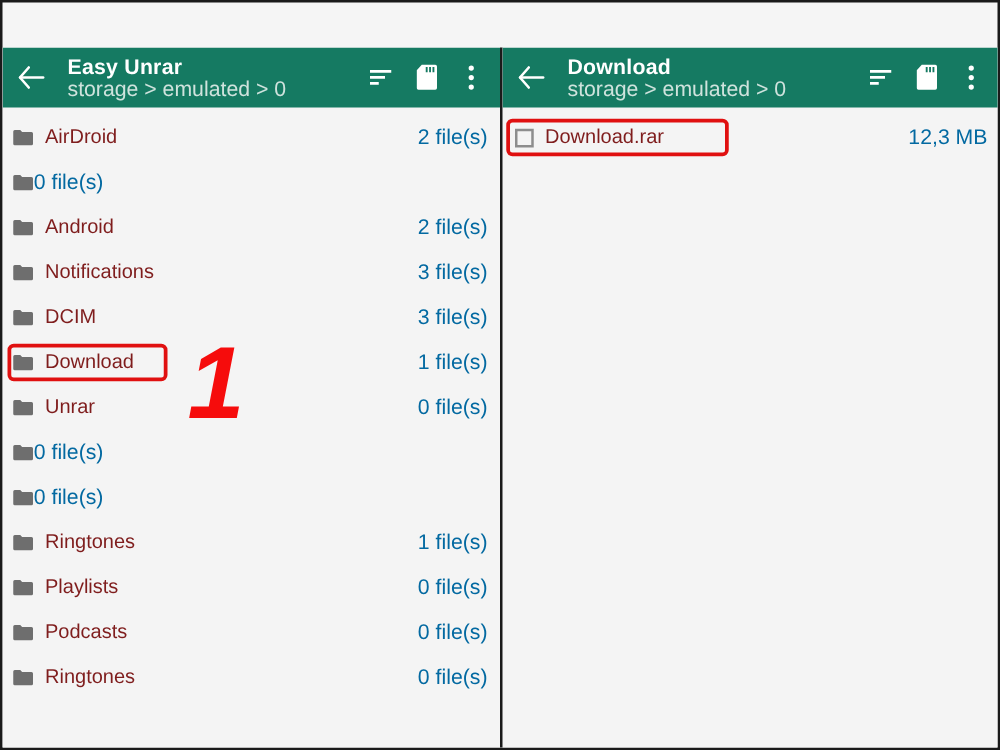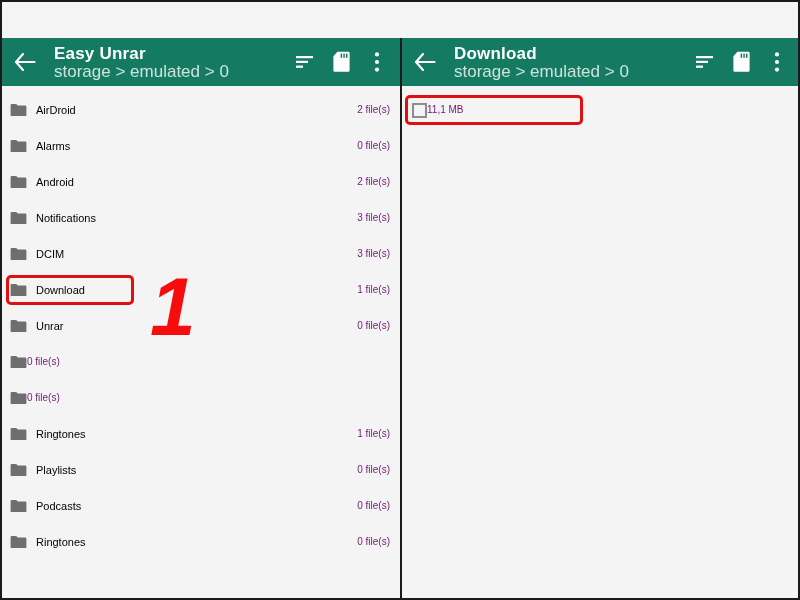--- a/index.html
+++ b/index.html
@@ -98,31 +98,31 @@
   }
   .row {
     height: 36px;
     display: flex;
     align-items: center;
     padding: 0 10px 0 8px;
     box-sizing: border-box;
   }
   .row .name {
     flex: 1 1 auto;
-    color: #000000;
-    font-size: 11px;
+    color: #7f1d1d;
+    font-size: 16px;
     line-height: 18px;
     padding-left: 9px;
     white-space: nowrap;
     overflow: hidden;
   }
   .row .meta {
     flex: 0 0 auto;
-    color: #701a75;
-    font-size: 10px;
+    color: #0369a1;
+    font-size: 17px;
     line-height: 16px;
     text-align: right;
     white-space: nowrap;
   }
   .folder-ico {
     flex: 0 0 auto;
     width: 17px;
     height: 14px;
     display: block;
   }
@@ -223,21 +223,20 @@
           </span>
           <span class="name">AirDroid</span>
           <span class="meta">2 file(s)</span>
         </div>
         <div class="row">
           <span style="display: flex;">
             <svg class="folder-ico" viewBox="0 0 17 14" aria-hidden="true">
               <path d="M0.6 2.1 A1.2 1.2 0 0 1 1.8 0.9 H6.2 L7.7 2.6 H15.2 A1.2 1.2 0 0 1 16.4 3.8 V11.9 A1.2 1.2 0 0 1 15.2 13.1 H1.8 A1.2 1.2 0 0 1 0.6 11.9 Z" fill="#6e6e6e"></path>
             </svg>
           </span>
-          <span class="name">Alarms</span>
           <span class="meta">0 file(s)</span>
         </div>
         <div class="row">
           <span style="display: flex;">
             <svg class="folder-ico" viewBox="0 0 17 14" aria-hidden="true">
               <path d="M0.6 2.1 A1.2 1.2 0 0 1 1.8 0.9 H6.2 L7.7 2.6 H15.2 A1.2 1.2 0 0 1 16.4 3.8 V11.9 A1.2 1.2 0 0 1 15.2 13.1 H1.8 A1.2 1.2 0 0 1 0.6 11.9 Z" fill="#6e6e6e"></path>
             </svg>
           </span>
           <span class="name">Android</span>
           <span class="meta">2 file(s)</span>
@@ -378,21 +377,22 @@
             <circle cx="3" cy="11" r="2.1" fill="#ffffff"></circle>
             <circle cx="3" cy="18.6" r="2.1" fill="#ffffff"></circle>
           </svg>
         </div>
       </div>
     </div>
 
     <div class="list" id="right-list">
         <div class="row">
           <span class="checkbox"></span>
-          <span class="meta">11,1 MB</span>
+          <span class="name">Download.rar</span>
+          <span class="meta">12,3 MB</span>
         </div>
       </div>
 
     <div class="fab" style="left:330px; top:563px;">
       <svg width="26" height="20" viewBox="0 0 26 20" aria-hidden="true">
         <path d="M3 10.5 L9.8 17 L23 3.6" fill="none" stroke="#ffffff" stroke-width="2.6" stroke-linecap="round" stroke-linejoin="round"></path>
       </svg>
     </div>
   <div class="hl-box" style="left: 3px; top: 57px; width: 178px; height: 30px;"></div>
     </div>

